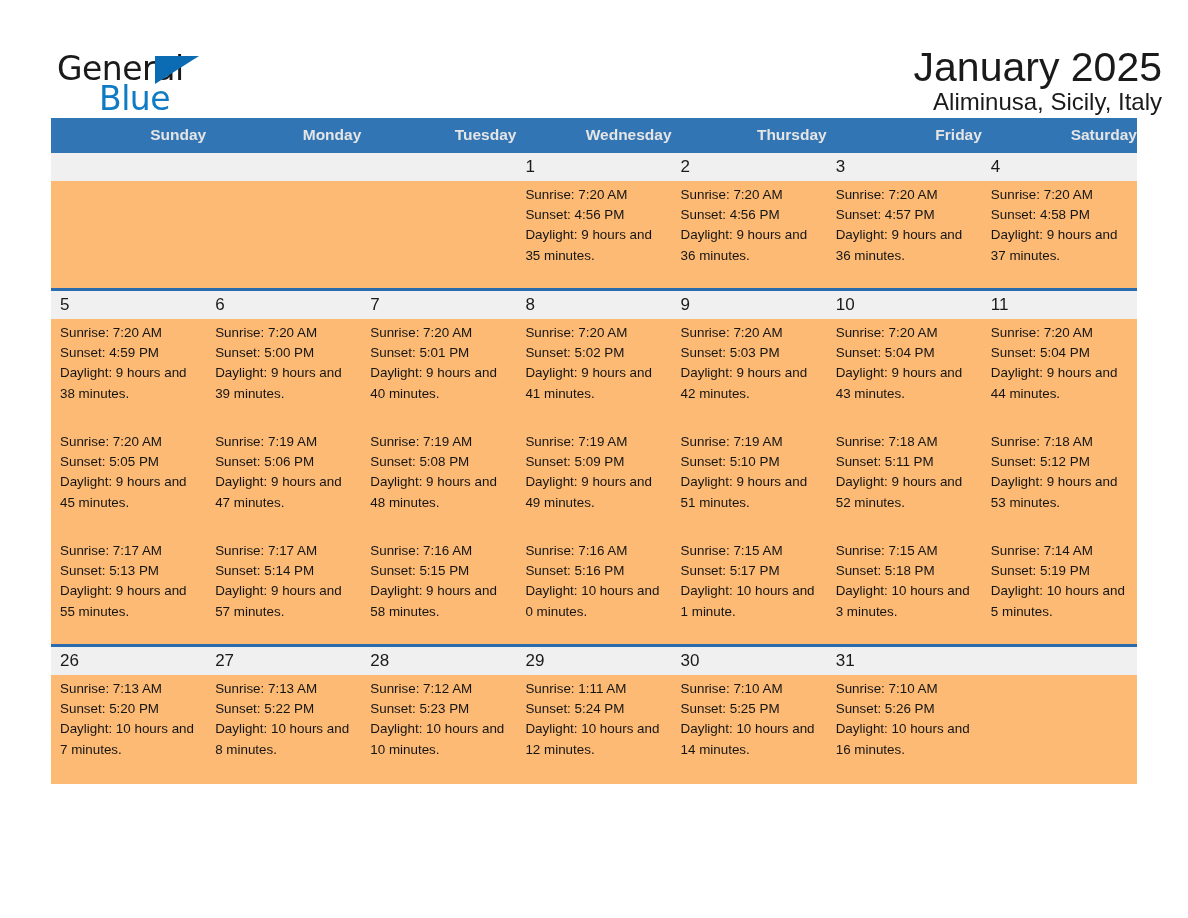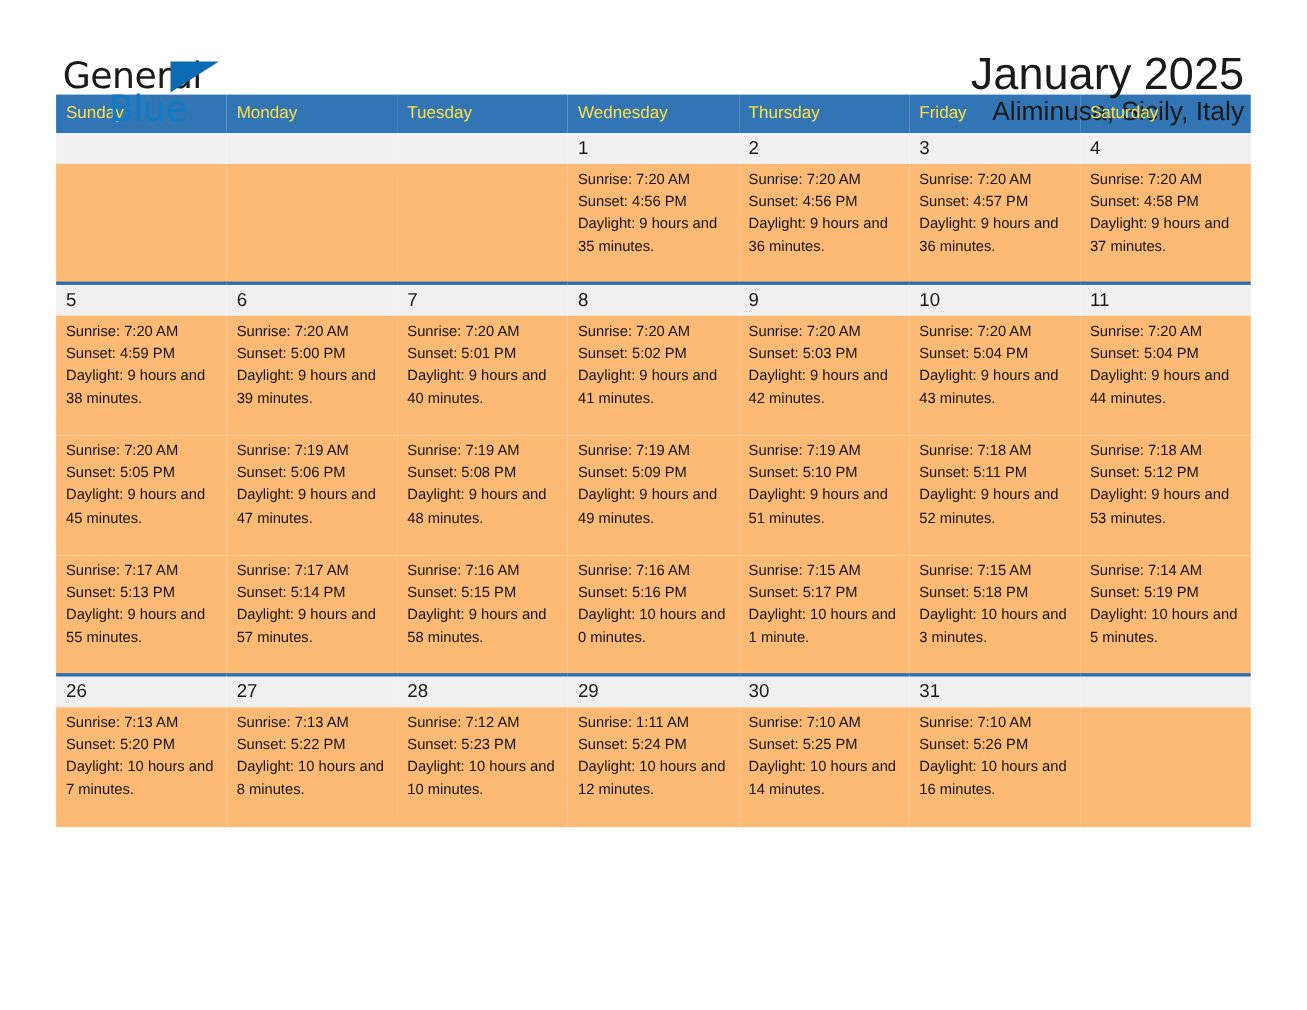--- a/index.html
+++ b/index.html
@@ -17,22 +17,22 @@
     position: relative;
     width: 1188px; height: 918px;
     padding: 0;
   }
 
   
   .header {
     display: flex;
     align-items: flex-start;
     justify-content: space-between;
-    padding: 44px 57px 0 57px;
-    height: 86px;
+    padding: 44px 26px 0 57px;
+    height: 118px;
     border-radius: 10px;
   }
   .logo {
     position: relative;
     width: 150px;
     height: 74px;
     line-height: 1;
     user-select: none;
   }
   .logo-general {
@@ -84,24 +84,24 @@
   .calendar {
     margin: 0 51px 0 51px;
     width: 1086px;
     border-collapse: collapse;
     table-layout: fixed;
   }
   .calendar col { width: 155.14px; }
 
   .dow-row th {
     background: #3275b5;
-    color: #fde047;
+    color: #e5e5e5;
     font-size: 15.5px;
-    font-weight: 400;
-    text-align: left;
+    font-weight: 700;
+    text-align: right;
     padding: 8px 0 9px 9px;
     height: 32px;
     vertical-align: middle;
   }
 
   .num-row td {
     background: #f0f0f0;
     border-top: 3px solid #2b6cad;
     font-size: 17px;
     color: #1a1a1a;

